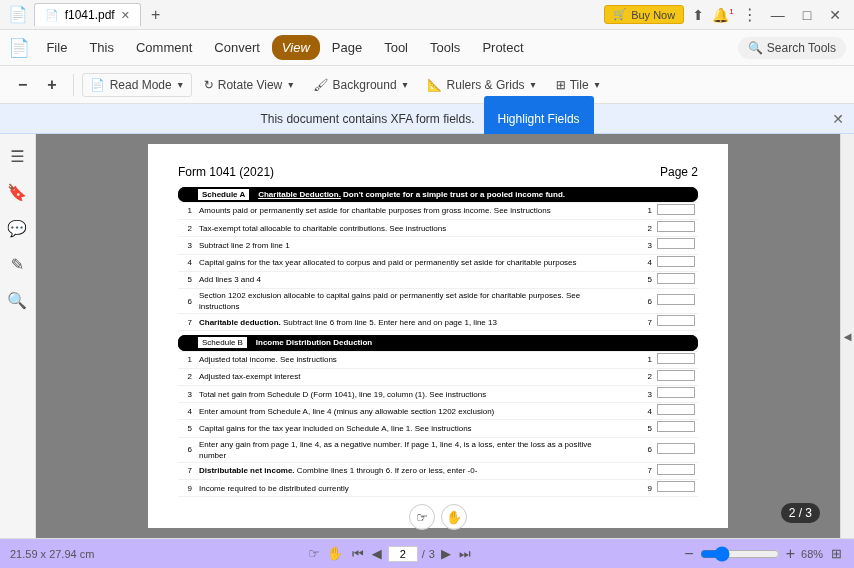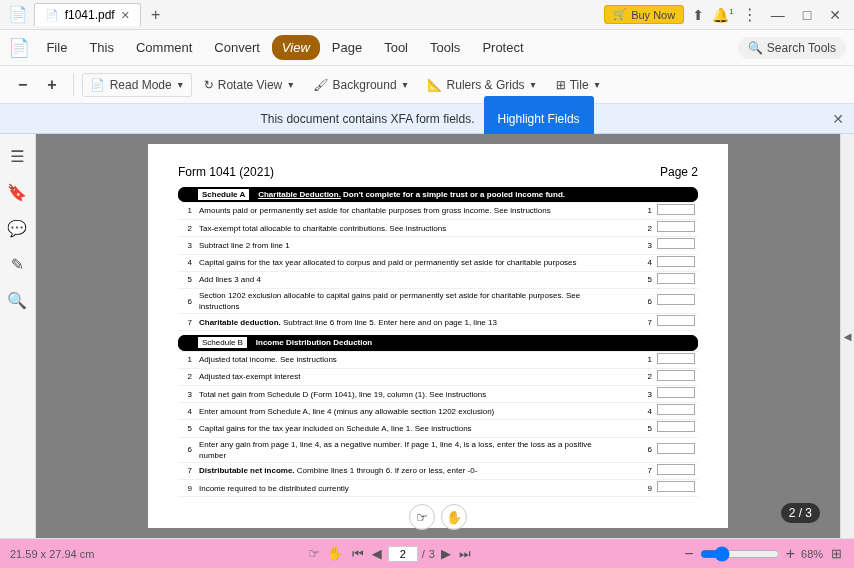--- a/index.html
+++ b/index.html
@@ -61,21 +61,21 @@
     
     .pdf-area { flex: 1; background: #808080; overflow: hidden; position: relative; display: flex; justify-content: center; }
     .pdf-page { background: white; width: 580px; margin: 10px auto; padding: 20px 30px; font-size: 9px; line-height: 1.4; position: relative; overflow-y: hidden; max-height: 100%; }
 
     
     .right-toggle { width: 14px; background: #f0f0f0; border-left: 1px solid #ddd; cursor: pointer; display: flex; align-items: center; justify-content: center; }
 
     
     .status-bar {
       display: flex; align-items: center; justify-content: space-between;
-      background: #f9a8d4; height: 30px; padding: 0 10px;
+      background: #c4b5fd; height: 30px; padding: 0 10px;
       border-top: 1px solid #e0e0e0; font-size: 11px; color: #555;
     }
     .status-left { display: flex; align-items: center; gap: 8px; }
     .status-center { display: flex; align-items: center; gap: 4px; }
     .status-right { display: flex; align-items: center; gap: 6px; }
     .nav-btn { background: none; border: none; cursor: pointer; font-size: 13px; color: #555; padding: 2px; }
     .page-input { width: 30px; text-align: center; border: 1px solid #ccc; padding: 1px 3px; font-size: 11px; }
     .zoom-slider { width: 80px; cursor: pointer; }
     .zoom-btn { background: none; border: none; cursor: pointer; font-size: 16px; color: #555; }
 

